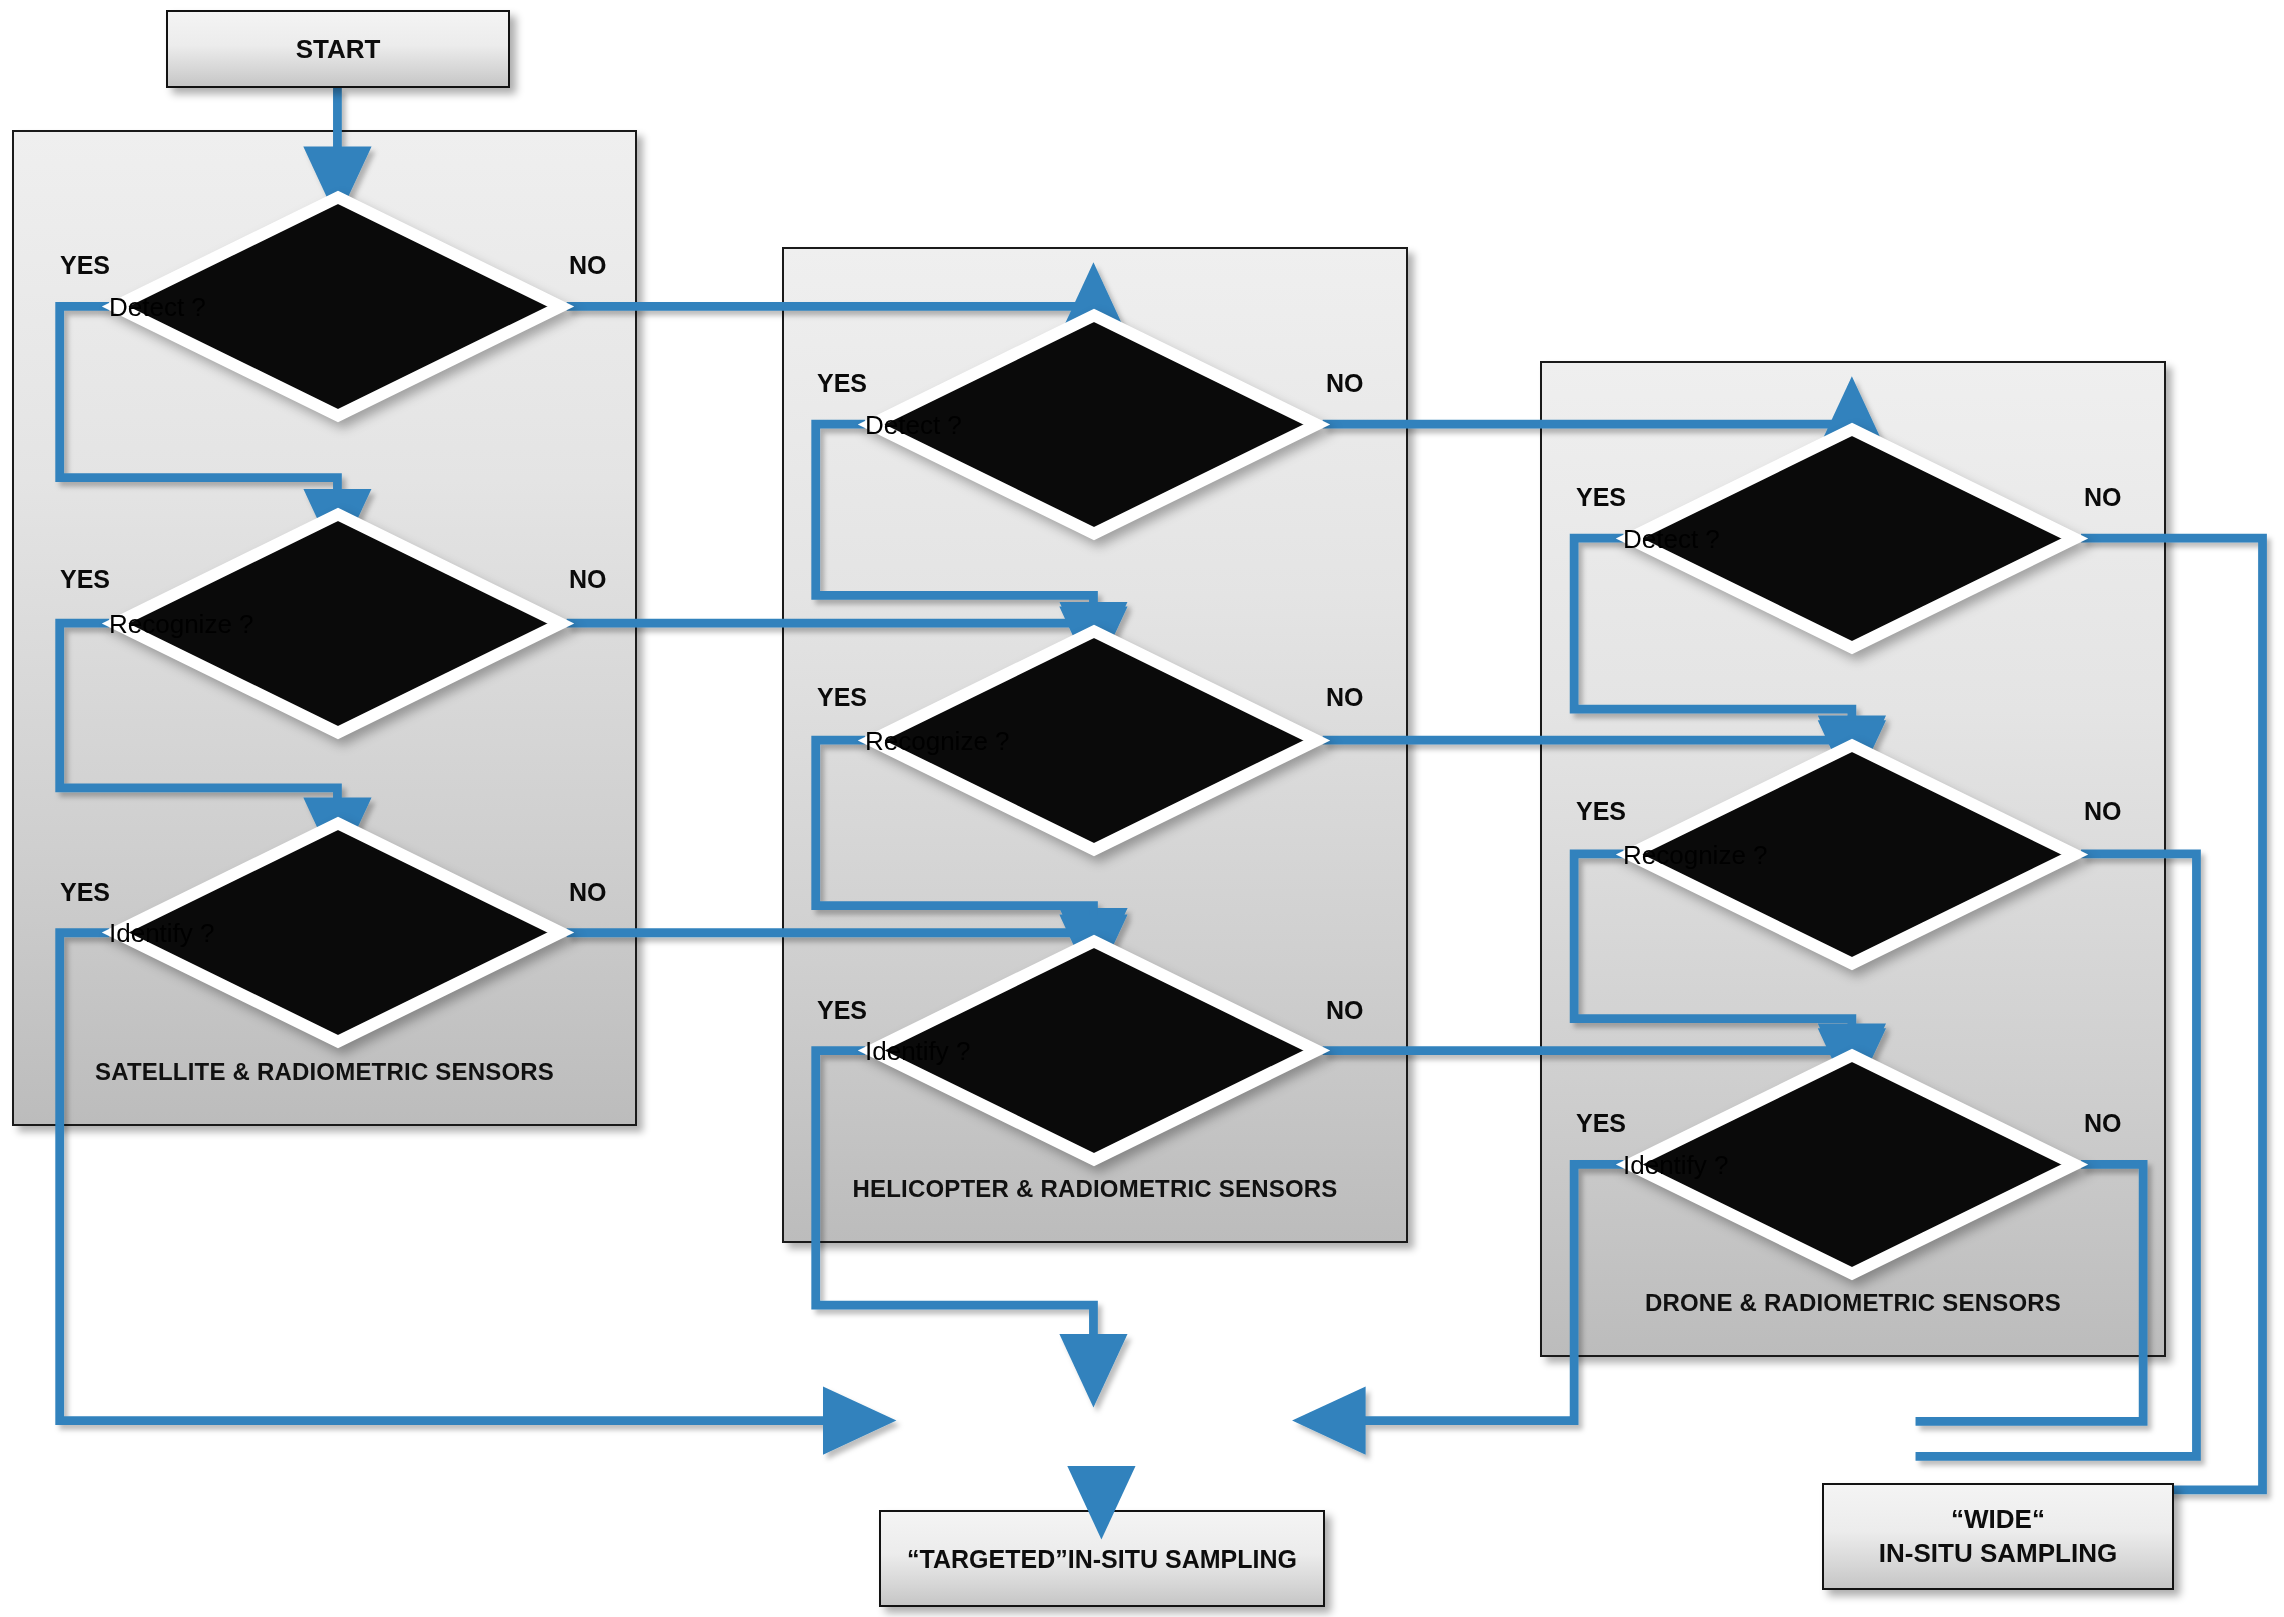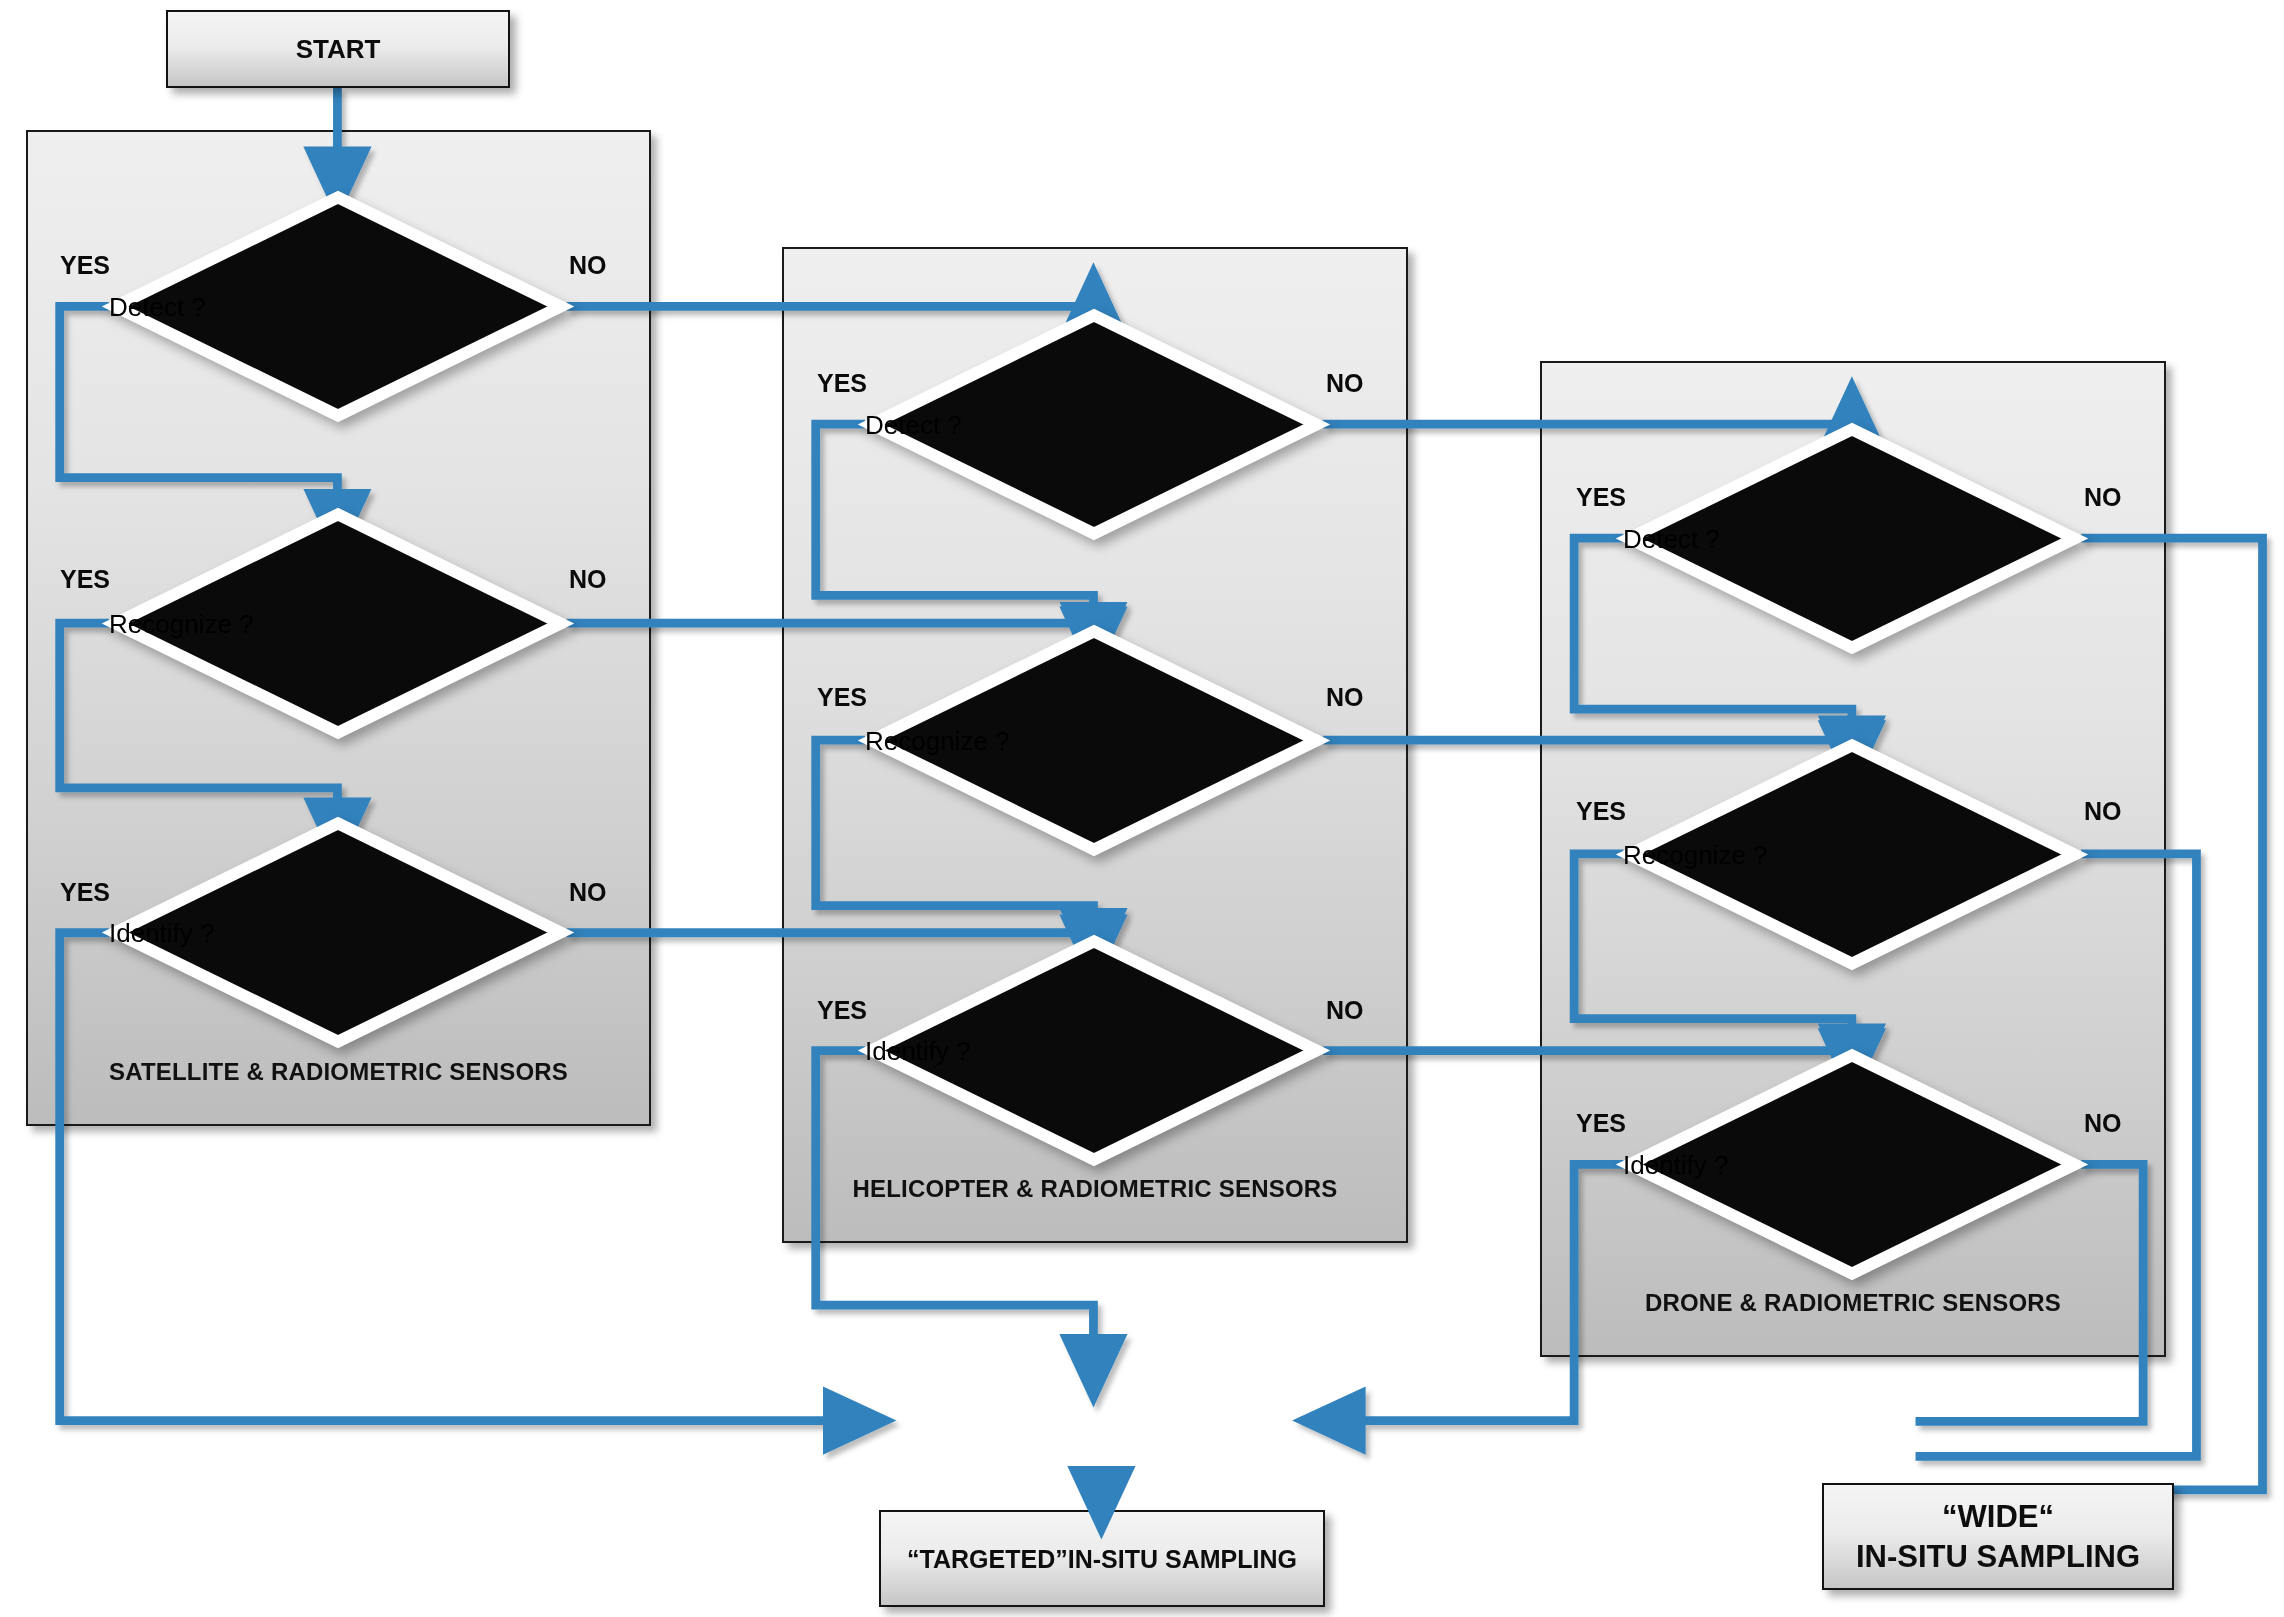--- a/index.html
+++ b/index.html
@@ -63,21 +63,21 @@
   }
 
   
   #wires{position:absolute;left:0;top:0;width:2284px;height:1618px;}
 </style>
 </head>
 <body>
 
 <div id="stage">
 
-  <div class="panel" style="left:26px;top:130px;width:625px;height:996px;">
+  <div class="panel" style="left:12px;top:130px;width:625px;height:996px;">
     <div class="panel-label" style="bottom:38px;">SATELLITE &amp; RADIOMETRIC SENSORS</div>
   </div>
 
   <div class="panel" style="left:782px;top:247px;width:626px;height:996px;">
     <div class="panel-label" style="bottom:38px;">HELICOPTER &amp; RADIOMETRIC SENSORS</div>
   </div>
 
   <div class="panel" style="left:1540px;top:361px;width:626px;height:996px;">
     <div class="panel-label" style="bottom:38px;margin-top:28px;">DRONE &amp; RADIOMETRIC SENSORS</div>
   </div>
@@ -225,21 +225,21 @@
   <div class="pbox" style="left:166px;top:10.3px;width:344px;height:78px;font-size:26px;">
     <span>START</span>
   </div>
 
 
   <div class="pbox" style="left:879px;top:1510px;width:446px;height:97px;font-size:25px;flex-direction:row;">
     <span>“TARGETED”</span>
     <span>IN-SITU SAMPLING</span>
   </div>
 
-  <div class="pbox" style="left:1822px;top:1483px;width:352px;height:107px;font-size:31px;flex-direction:column;">
+  <div class="pbox" style="left:1822px;top:1483px;width:352px;height:107px;font-size:26px;flex-direction:column;">
     <span>“WIDE“</span>
     <span>IN-SITU SAMPLING</span>
   </div>
 
   <svg style="position:absolute;left:0;top:0;width:2284px;height:1618px;pointer-events:none;" viewBox="0 0 2870 2033" xmlns="http://www.w3.org/2000/svg">
     <defs>
       <marker id="ah2" markerWidth="9" markerHeight="9" refX="4.0" refY="4.5" orient="auto" markerUnits="strokeWidth">
         <path d="M0,0.6 L8.4,4.5 L0,8.4 Z" fill="#3182bd"></path>
       </marker>
     </defs>

